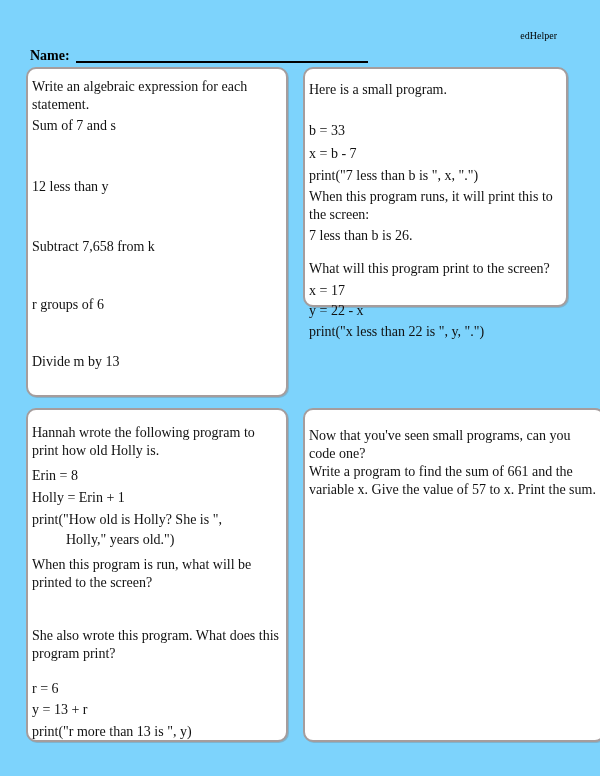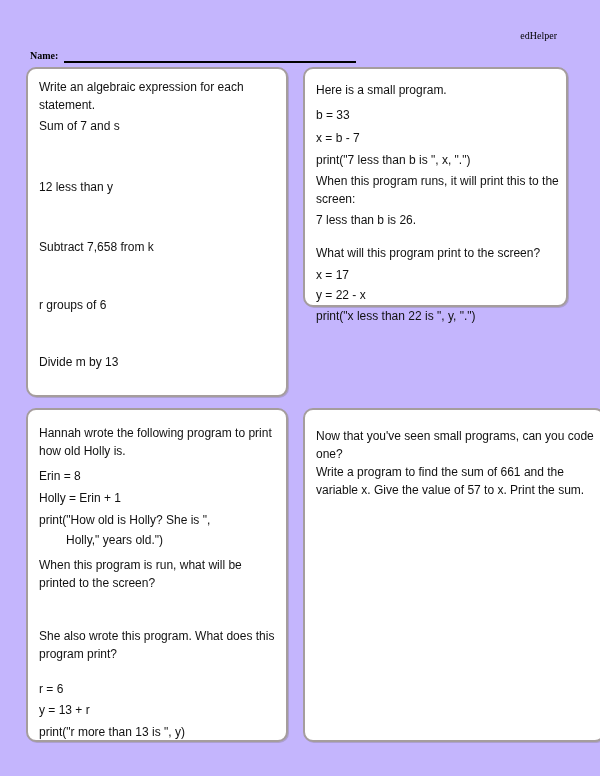--- a/index.html
+++ b/index.html
@@ -1,39 +1,39 @@
 <!DOCTYPE html>
 <html><head>
 <meta charset="utf-8">
 <style>
   html, body { margin:0; padding:0; background:#ffffff; }
   .page {
-    position:relative; width:600px; height:776px; background:#c4b5fd;
+    position:relative; width:600px; height:776px; background:#7dd3fc;
     font-family:"Liberation Sans", sans-serif; color:#111111; overflow:hidden;
   }
   .brand {
     position:absolute; top:30px; right:43px;
     font-family:"Liberation Serif", serif; font-size:10px; color:#000;
   }
   .name-row { position:absolute; top:48px; left:30px; display:flex; align-items:flex-end; }
   .name-label {
-    font-family:"Liberation Serif", serif; font-weight:bold; font-size:10px; color:#000;
+    font-family:"Liberation Serif", serif; font-weight:bold; font-size:14px; color:#000;
     line-height:15px;
   }
   .name-line { width:292px; height:13px; border-bottom:2px solid #000; margin-left:6px; }
   .box {
     position:absolute; box-sizing:border-box; background:#fff;
     border:2px solid #a59d9d; border-radius:10px;
     box-shadow:1px 1px 0 rgba(130,120,120,0.35);
   }
   .box-tl { left:26px;  top:67px;  width:262px; height:330px; }
   .box-tr { left:303px; top:67px;  width:265px; height:240px; }
   .box-bl { left:26px;  top:408px; width:262px; height:334px; }
   .box-br { left:303px; top:408px; width:302px; height:334px; }
-  .box p { margin:0; padding:0 6px 0 11px; font-size:12px; line-height:18px; color:#111; }
+  .box p { margin:0; padding:0 6px 0 4px; font-size:14px; line-height:18px; color:#111;font-family:Liberation Serif, serif; }
   .indent { padding-left:38px !important; }
 </style>
 </head>
 <body>
 
 <div class="page">
 
   <div class="brand">edHelper</div>
 
   <div class="name-row">
@@ -45,21 +45,21 @@
     <p style="margin-top:9px">Write an algebraic expression for each statement.</p>
     <p style="margin-top:3px">Sum of 7 and s</p>
     <p style="margin-top:43px">12 less than y</p>
     <p style="margin-top:42px">Subtract 7,658 from k</p>
     <p style="margin-top:40px">r groups of 6</p>
     <p style="margin-top:39px">Divide m by 13</p>
   </div>
 
   <div class="box box-tr">
     <p style="margin-top:12px">Here is a small program.</p>
-    <p style="margin-top:7px">b = 33</p>
+    <p style="margin-top:23px">b = 33</p>
     <p style="margin-top:5px">x = b - 7</p>
     <p style="margin-top:4px">print("7 less than b is ", x, ".")</p>
     <p style="margin-top:3px">When this program runs, it will print this to the screen:</p>
     <p style="margin-top:3px">7 less than b is 26.</p>
     <p style="margin-top:15px">What will this program print to the screen?</p>
     <p style="margin-top:4px">x = 17</p>
     <p style="margin-top:2px">y = 22 - x</p>
     <p style="margin-top:3px">print("x less than 22 is ", y, ".")</p>
   </div>
 

